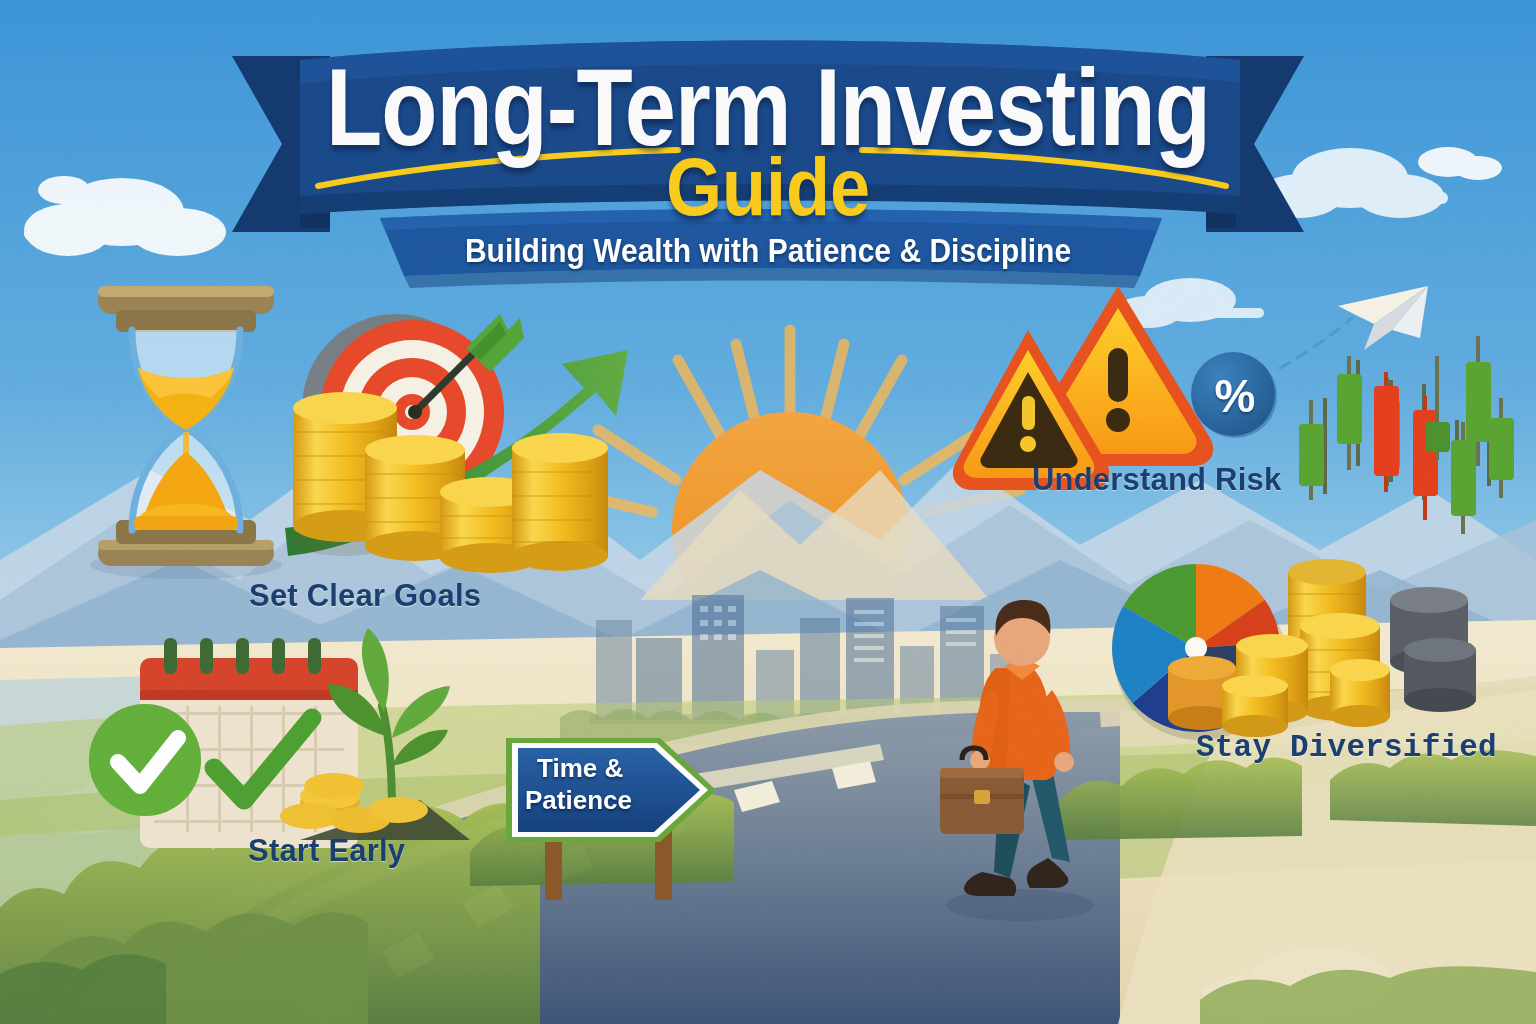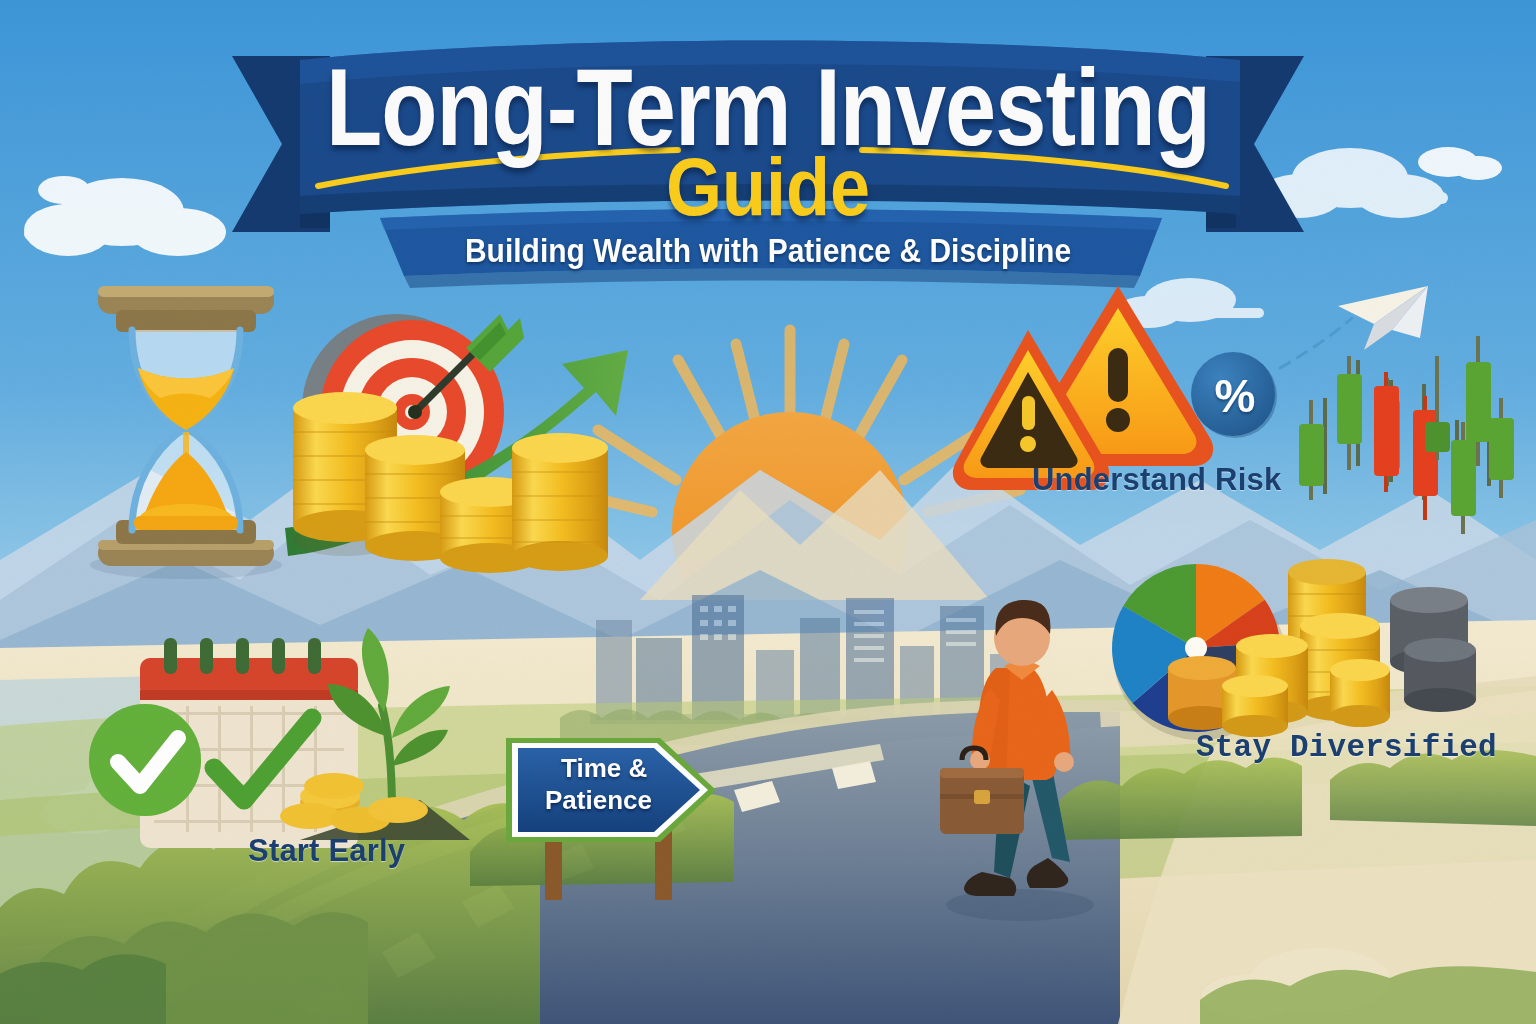--- a/index.html
+++ b/index.html
@@ -41,22 +41,22 @@
   #subtitle{
     top:232px;left:0;font-size:30px;color:#ffffff;
     text-shadow:0 2px 3px rgba(8,28,60,.6);
     transform:scaleY(1.1);transform-origin:50% 0;
   }
   .signText{
     position:absolute;font-family:"Liberation Sans",sans-serif;font-weight:bold;
     color:#ffffff;font-size:26px;line-height:30px;text-align:left;
     text-shadow:0 2px 3px rgba(0,20,60,.65);
   }
-  #sign-l1{left:561px;top:753px;}
-  #sign-l2{left:545px;top:785px;}
+  #sign-l1{left:537px;top:753px;}
+  #sign-l2{left:525px;top:785px;}
   .pct{
     position:absolute;left:1196px;top:357px;width:78px;height:78px;
     display:flex;align-items:center;justify-content:center;
     font-size:46px;font-weight:bold;color:#fff;
     font-family:"Liberation Sans",sans-serif;
     text-shadow:0 2px 3px rgba(0,30,70,.5);
     pointer-events:none;
   }
 </style>
 </head>
@@ -632,20 +632,21 @@
       <g>
         <path d="M962 760 q0 -12 12 -12 q12 0 12 12" fill="none" stroke="#2b2118" stroke-width="5"></path>
         <rect x="940" y="768" width="84" height="66" rx="6" fill="#8a5b36"></rect>
         <rect x="940" y="768" width="84" height="10" rx="4" fill="#a06b3f"></rect>
         <rect x="940" y="794" width="84" height="5" fill="#6f4729" opacity=".6"></rect>
         <rect x="974" y="790" width="16" height="14" rx="3" fill="#d8a43c"></rect>
       </g>
     </g>
   </svg>
 
+  <div class="lbl big" id="lbl-goals">Set Clear Goals</div>
   <div class="lbl big" id="lbl-start">Start Early</div>
   <div class="lbl big" id="lbl-risk">Understand Risk</div>
   <div class="lbl big" id="lbl-div">Stay Diversified</div>
 
   <div class="signText" id="sign-l1">Time &amp;</div>
   <div class="signText" id="sign-l2">Patience</div>
 
   <div class="pct">%</div>
 
   <svg class="layer" viewBox="0 0 1536 1024" style="mix-blend-mode:multiply;opacity:.35">

